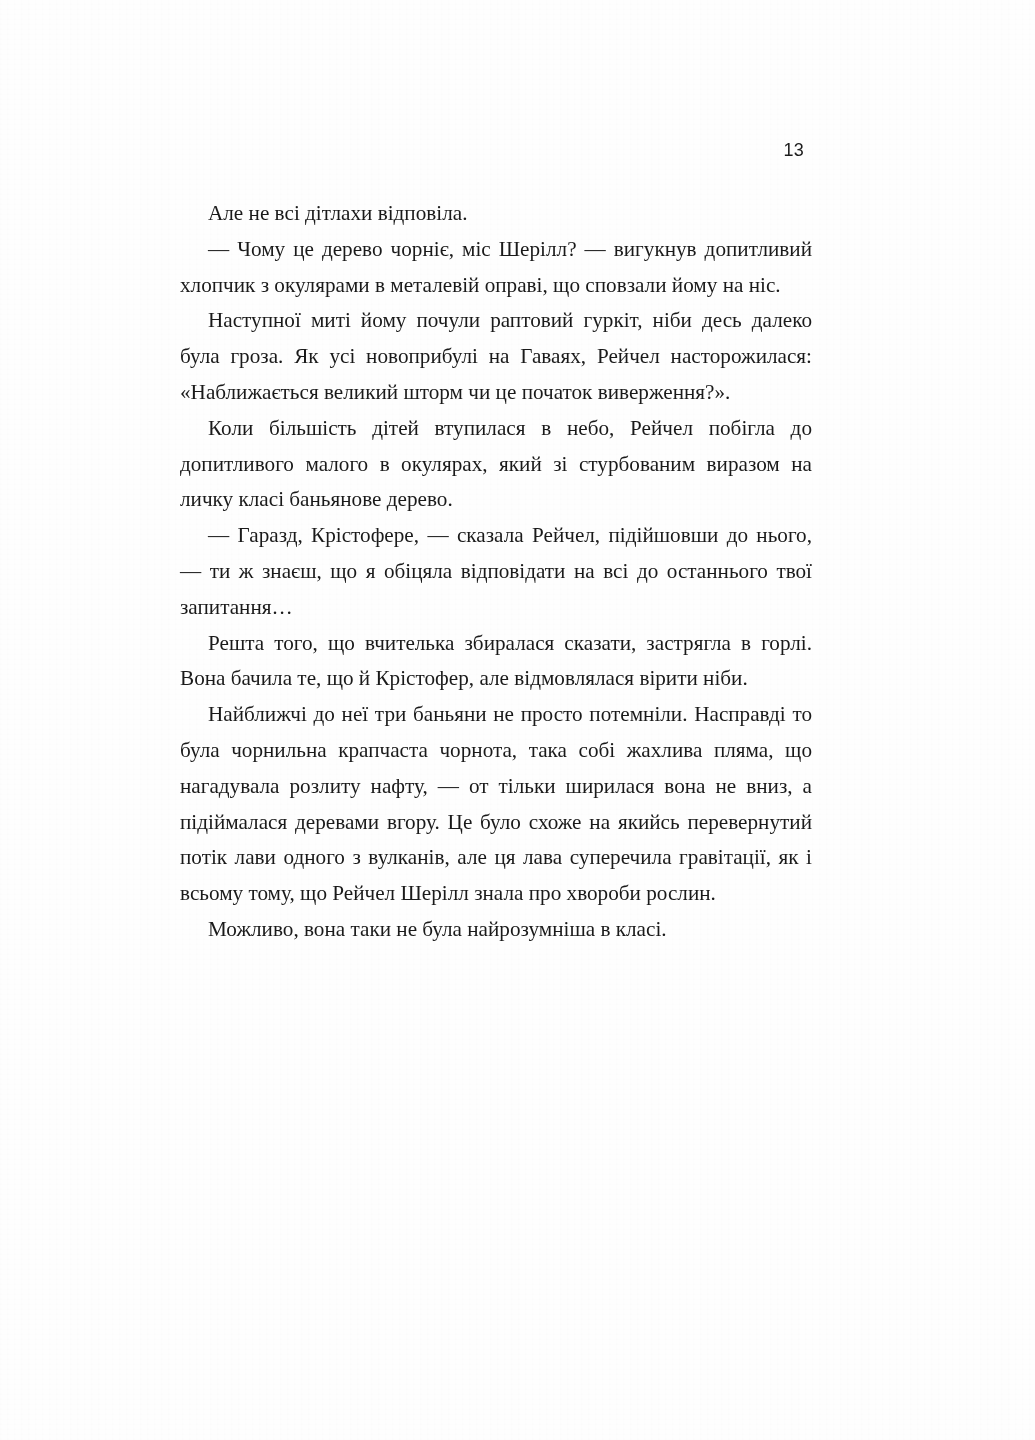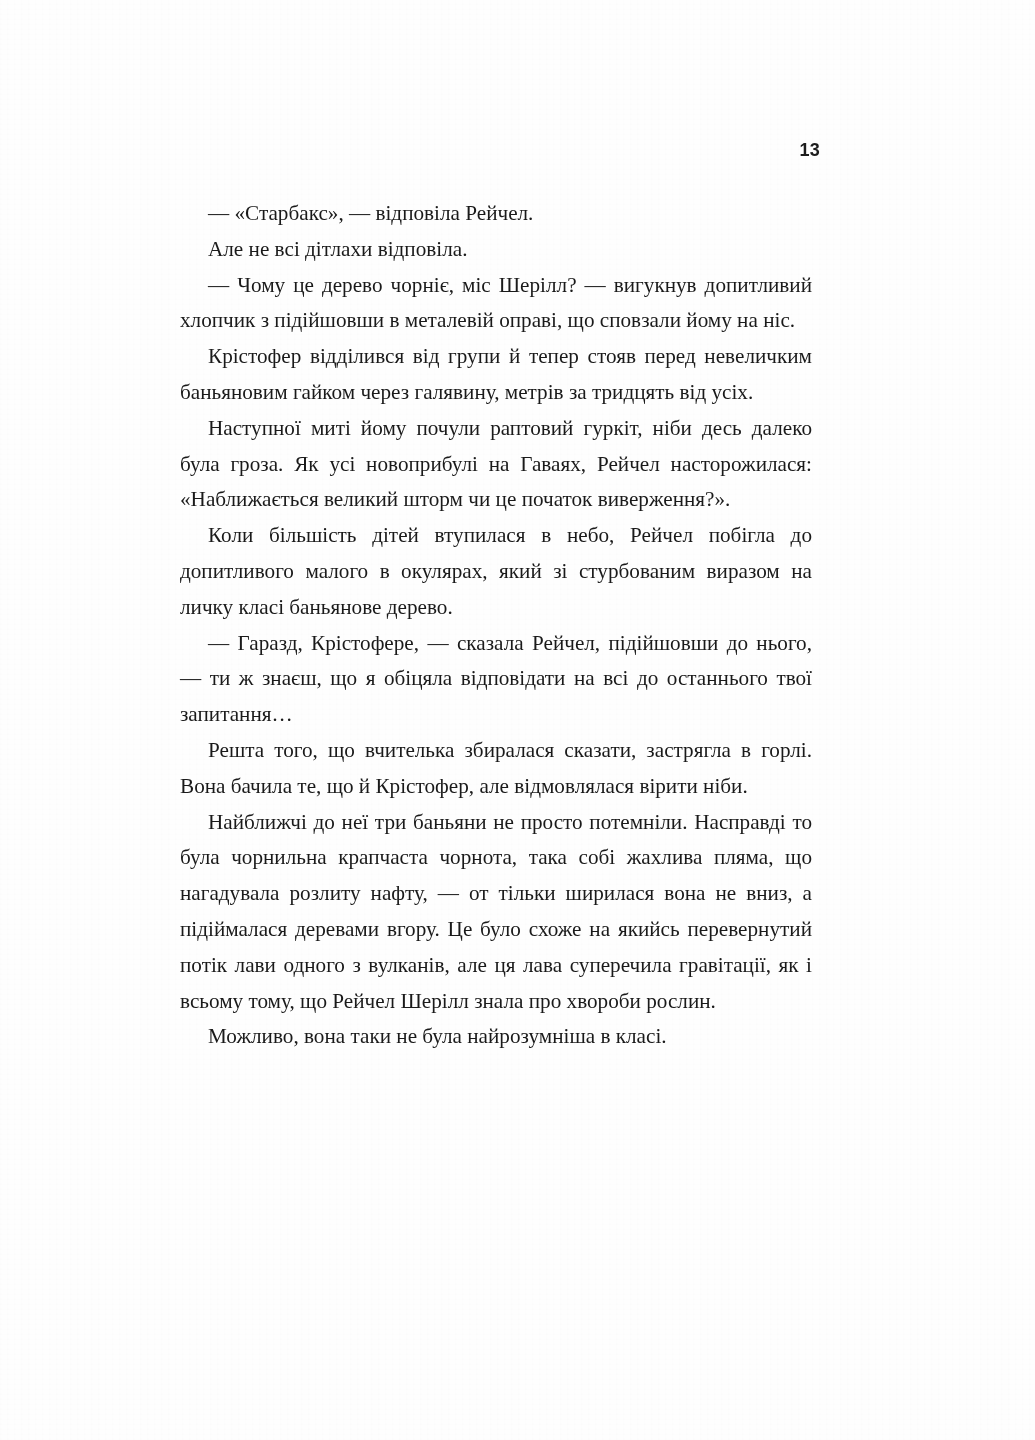--- a/index.html
+++ b/index.html
@@ -28,26 +28,26 @@
     pointer-events: none;
     background:
       repeating-linear-gradient(0deg,   rgba(0,0,0,0.010) 0px, rgba(0,0,0,0) 2px, rgba(0,0,0,0) 5px),
       repeating-linear-gradient(90deg,  rgba(0,0,0,0.008) 0px, rgba(0,0,0,0) 3px, rgba(0,0,0,0) 7px);
     opacity: 0.9;
   }
 
   .folio {
     position: absolute;
     top: 140px;
-    left: 188px;
+    left: 172px;
     width: 632px;
     text-align: right;
     font-family: "Liberation Sans", "DejaVu Sans", sans-serif;
     font-size: 18px;
-    font-weight: 700;
+    font-weight: 400;
     color: #1c1c1c;
     letter-spacing: 0.2px;
   }
 
   .text-body {
     position: absolute;
     top: 196px;
     left: 180px;
     width: 632px;
     color: #1a1a1a;
@@ -70,24 +70,22 @@
 </style>
 </head>
 <body>
 
 <div class="page">
   <div class="scan-texture"></div>
 
   <div class="folio">13</div>
 
   <div class="text-body">
-    <p class="para">— «Старбакс», — відповіла Рейчел.</p>
     <p class="para">Але не всі дітлахи відповіла.</p>
-    <p class="para">— Чому це дерево чорніє, міс Шерілл? — вигукнув допитливий хлопчик з підійшовши в металевій оправі, що сповзали йому на ніс.</p>
-    <p class="para">Крістофер відділився від групи й тепер стояв перед невеличким баньяновим гайком через галявину, метрів за тридцять від усіх.</p>
+    <p class="para">— Чому це дерево чорніє, міс Шерілл? — вигукнув допитливий хлопчик з окулярами в металевій оправі, що сповзали йому на ніс.</p>
     <p class="para">Наступної миті йому почули раптовий гуркіт, ніби десь далеко була гроза. Як усі новоприбулі на Гаваях, Рейчел насторожилася: «Наближається великий шторм чи це початок виверження?».</p>
     <p class="para">Коли більшість дітей втупилася в небо, Рейчел побігла до допитливого малого в окулярах, який зі стурбованим виразом на личку класі баньянове дерево.</p>
     <p class="para">— Гаразд, Крістофере, — сказала Рейчел, підійшовши до нього, — ти ж знаєш, що я обіцяла відповідати на всі до останнього твої запитання…</p>
     <p class="para">Решта того, що вчителька збиралася сказати, застрягла в горлі. Вона бачила те, що й Крістофер, але відмовлялася вірити ніби.</p>
     <p class="para"><span>Найближчі до неї три баньяни не просто потемніли. Насправді то була чорнильна крапчаста чорнота, така собі жахлива пляма, що нагадувала розлиту нафту, — от тільки ширилася вона не вниз, а підіймалася деревами </span><span class="italic">вгору</span><span>. Це було схоже на якийсь перевернутий потік лави одного з вулканів, але ця лава суперечила гравітації, як і всьому тому, що Рейчел Шерілл знала про хвороби рослин.</span></p>
     <p class="para">Можливо, вона таки не була найрозумніша в класі.</p>
   </div>
 </div>
 
 </body></html>

